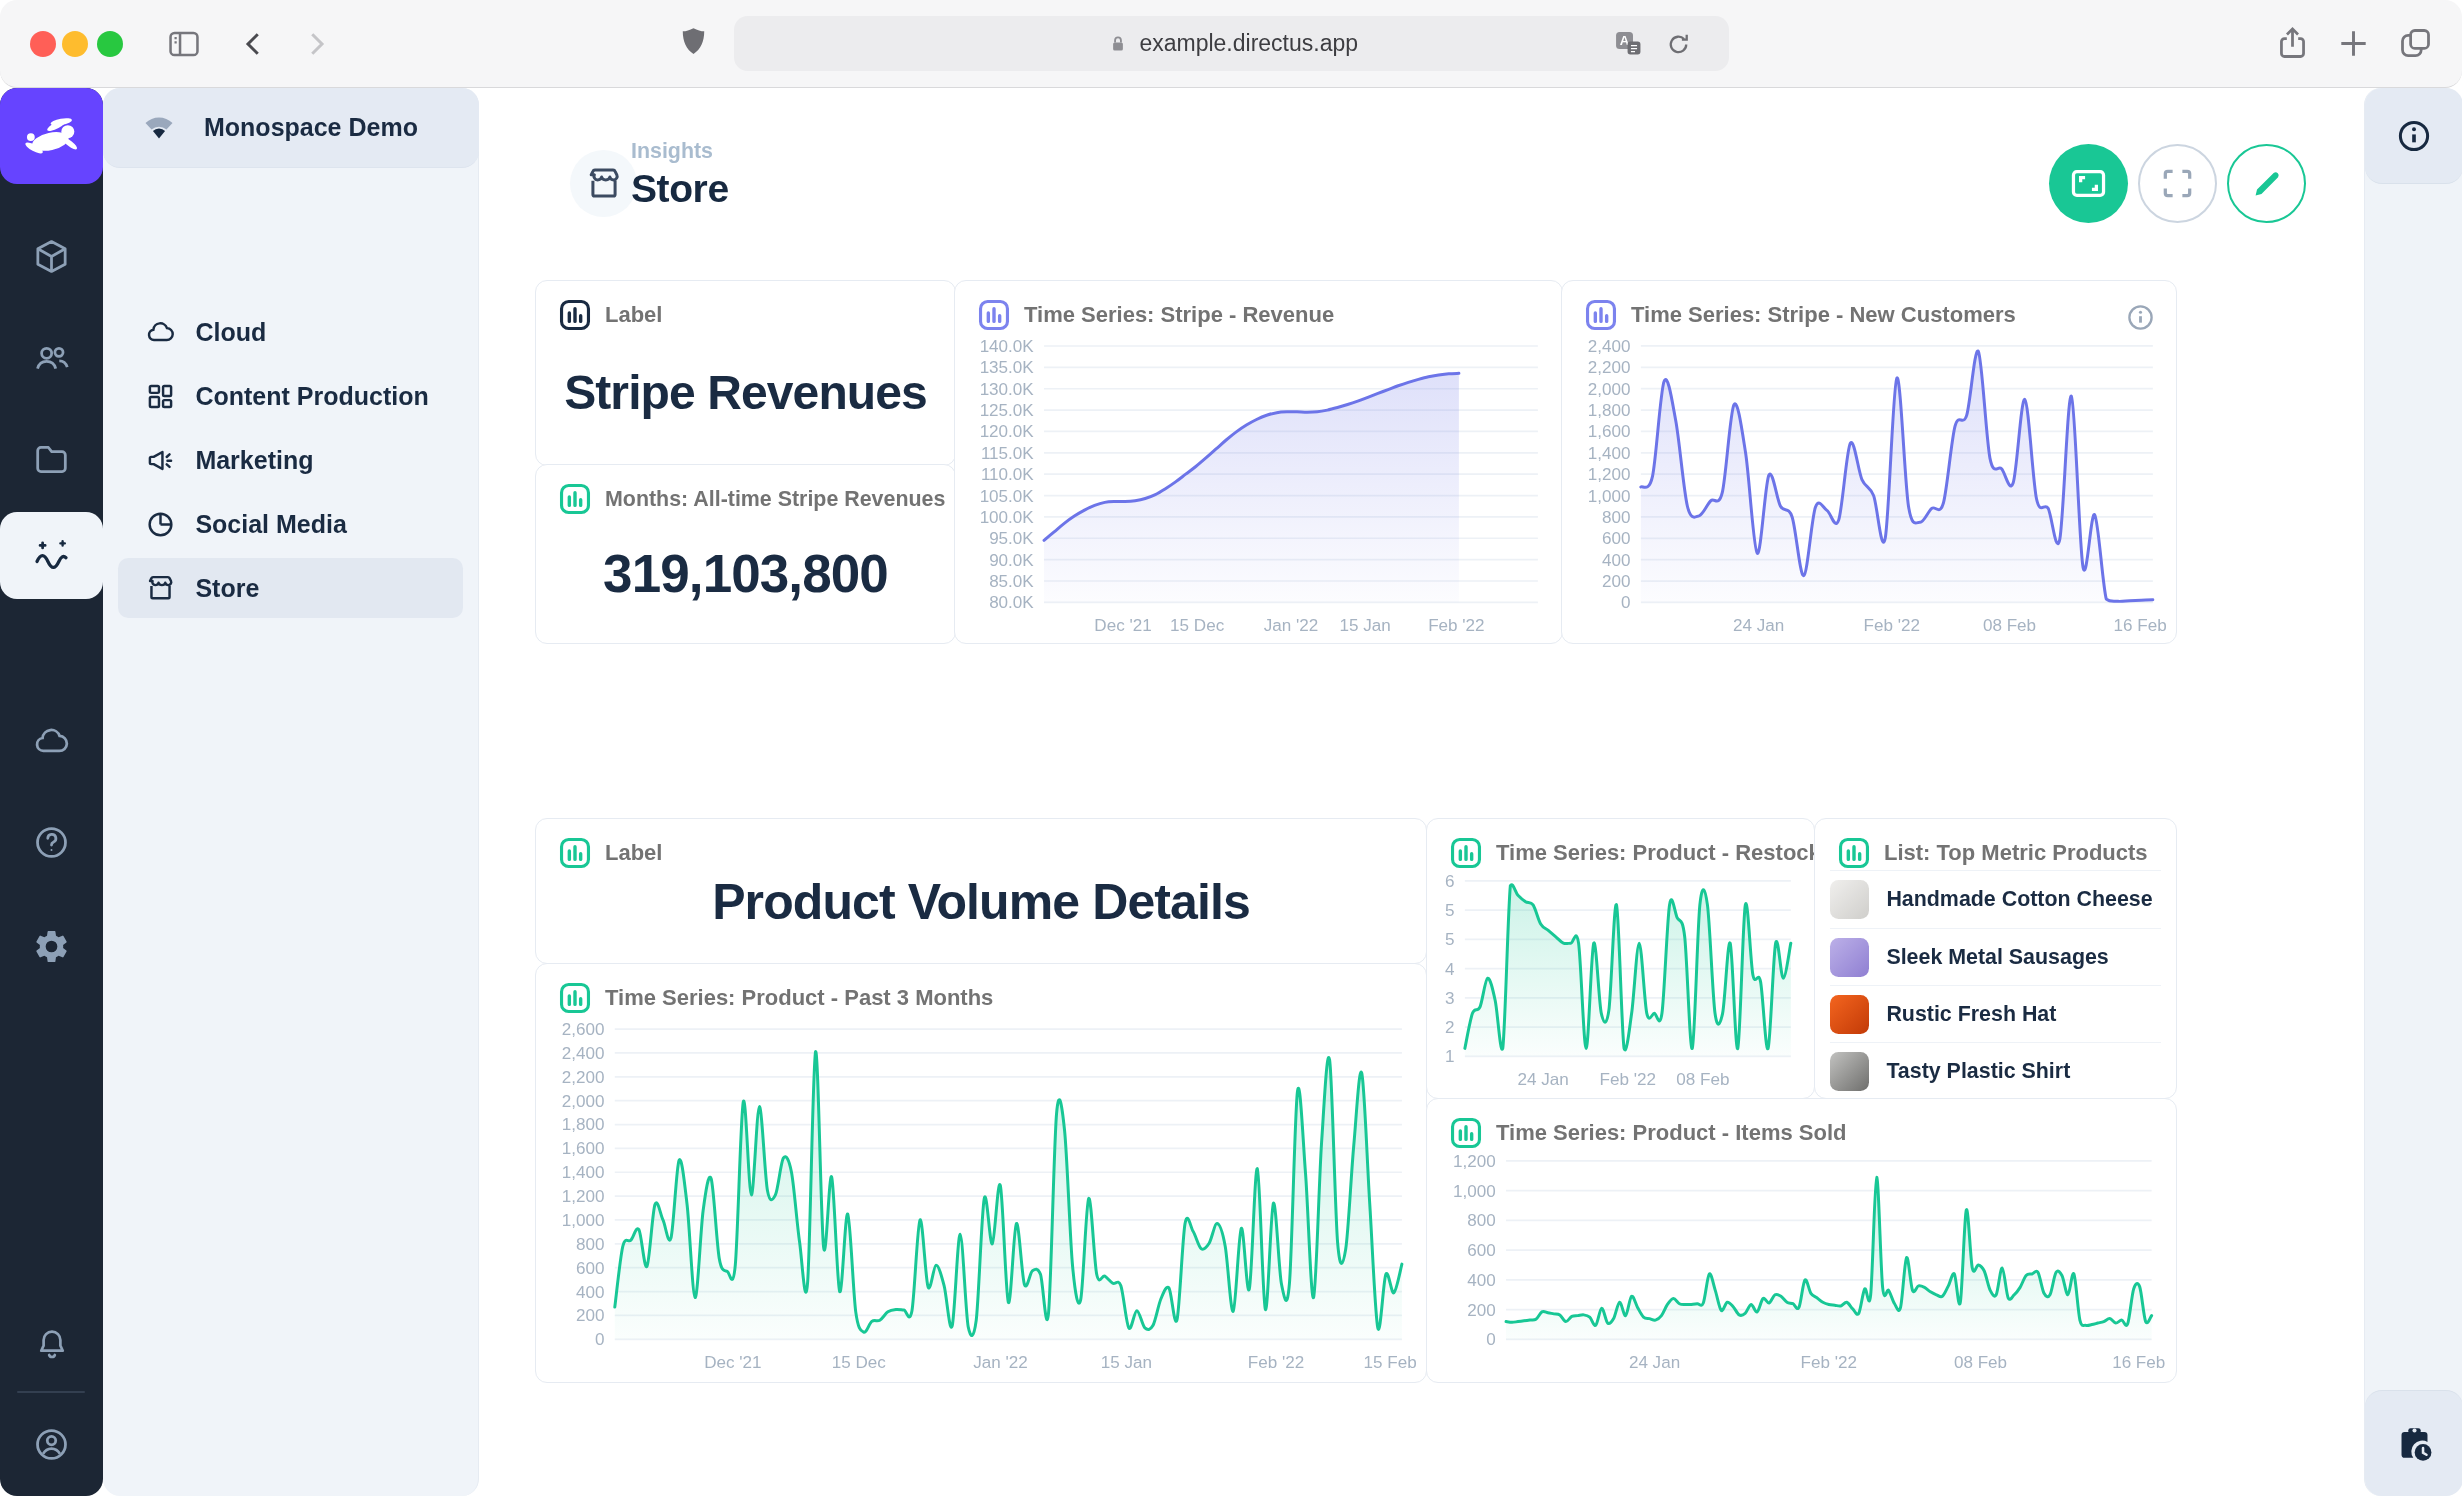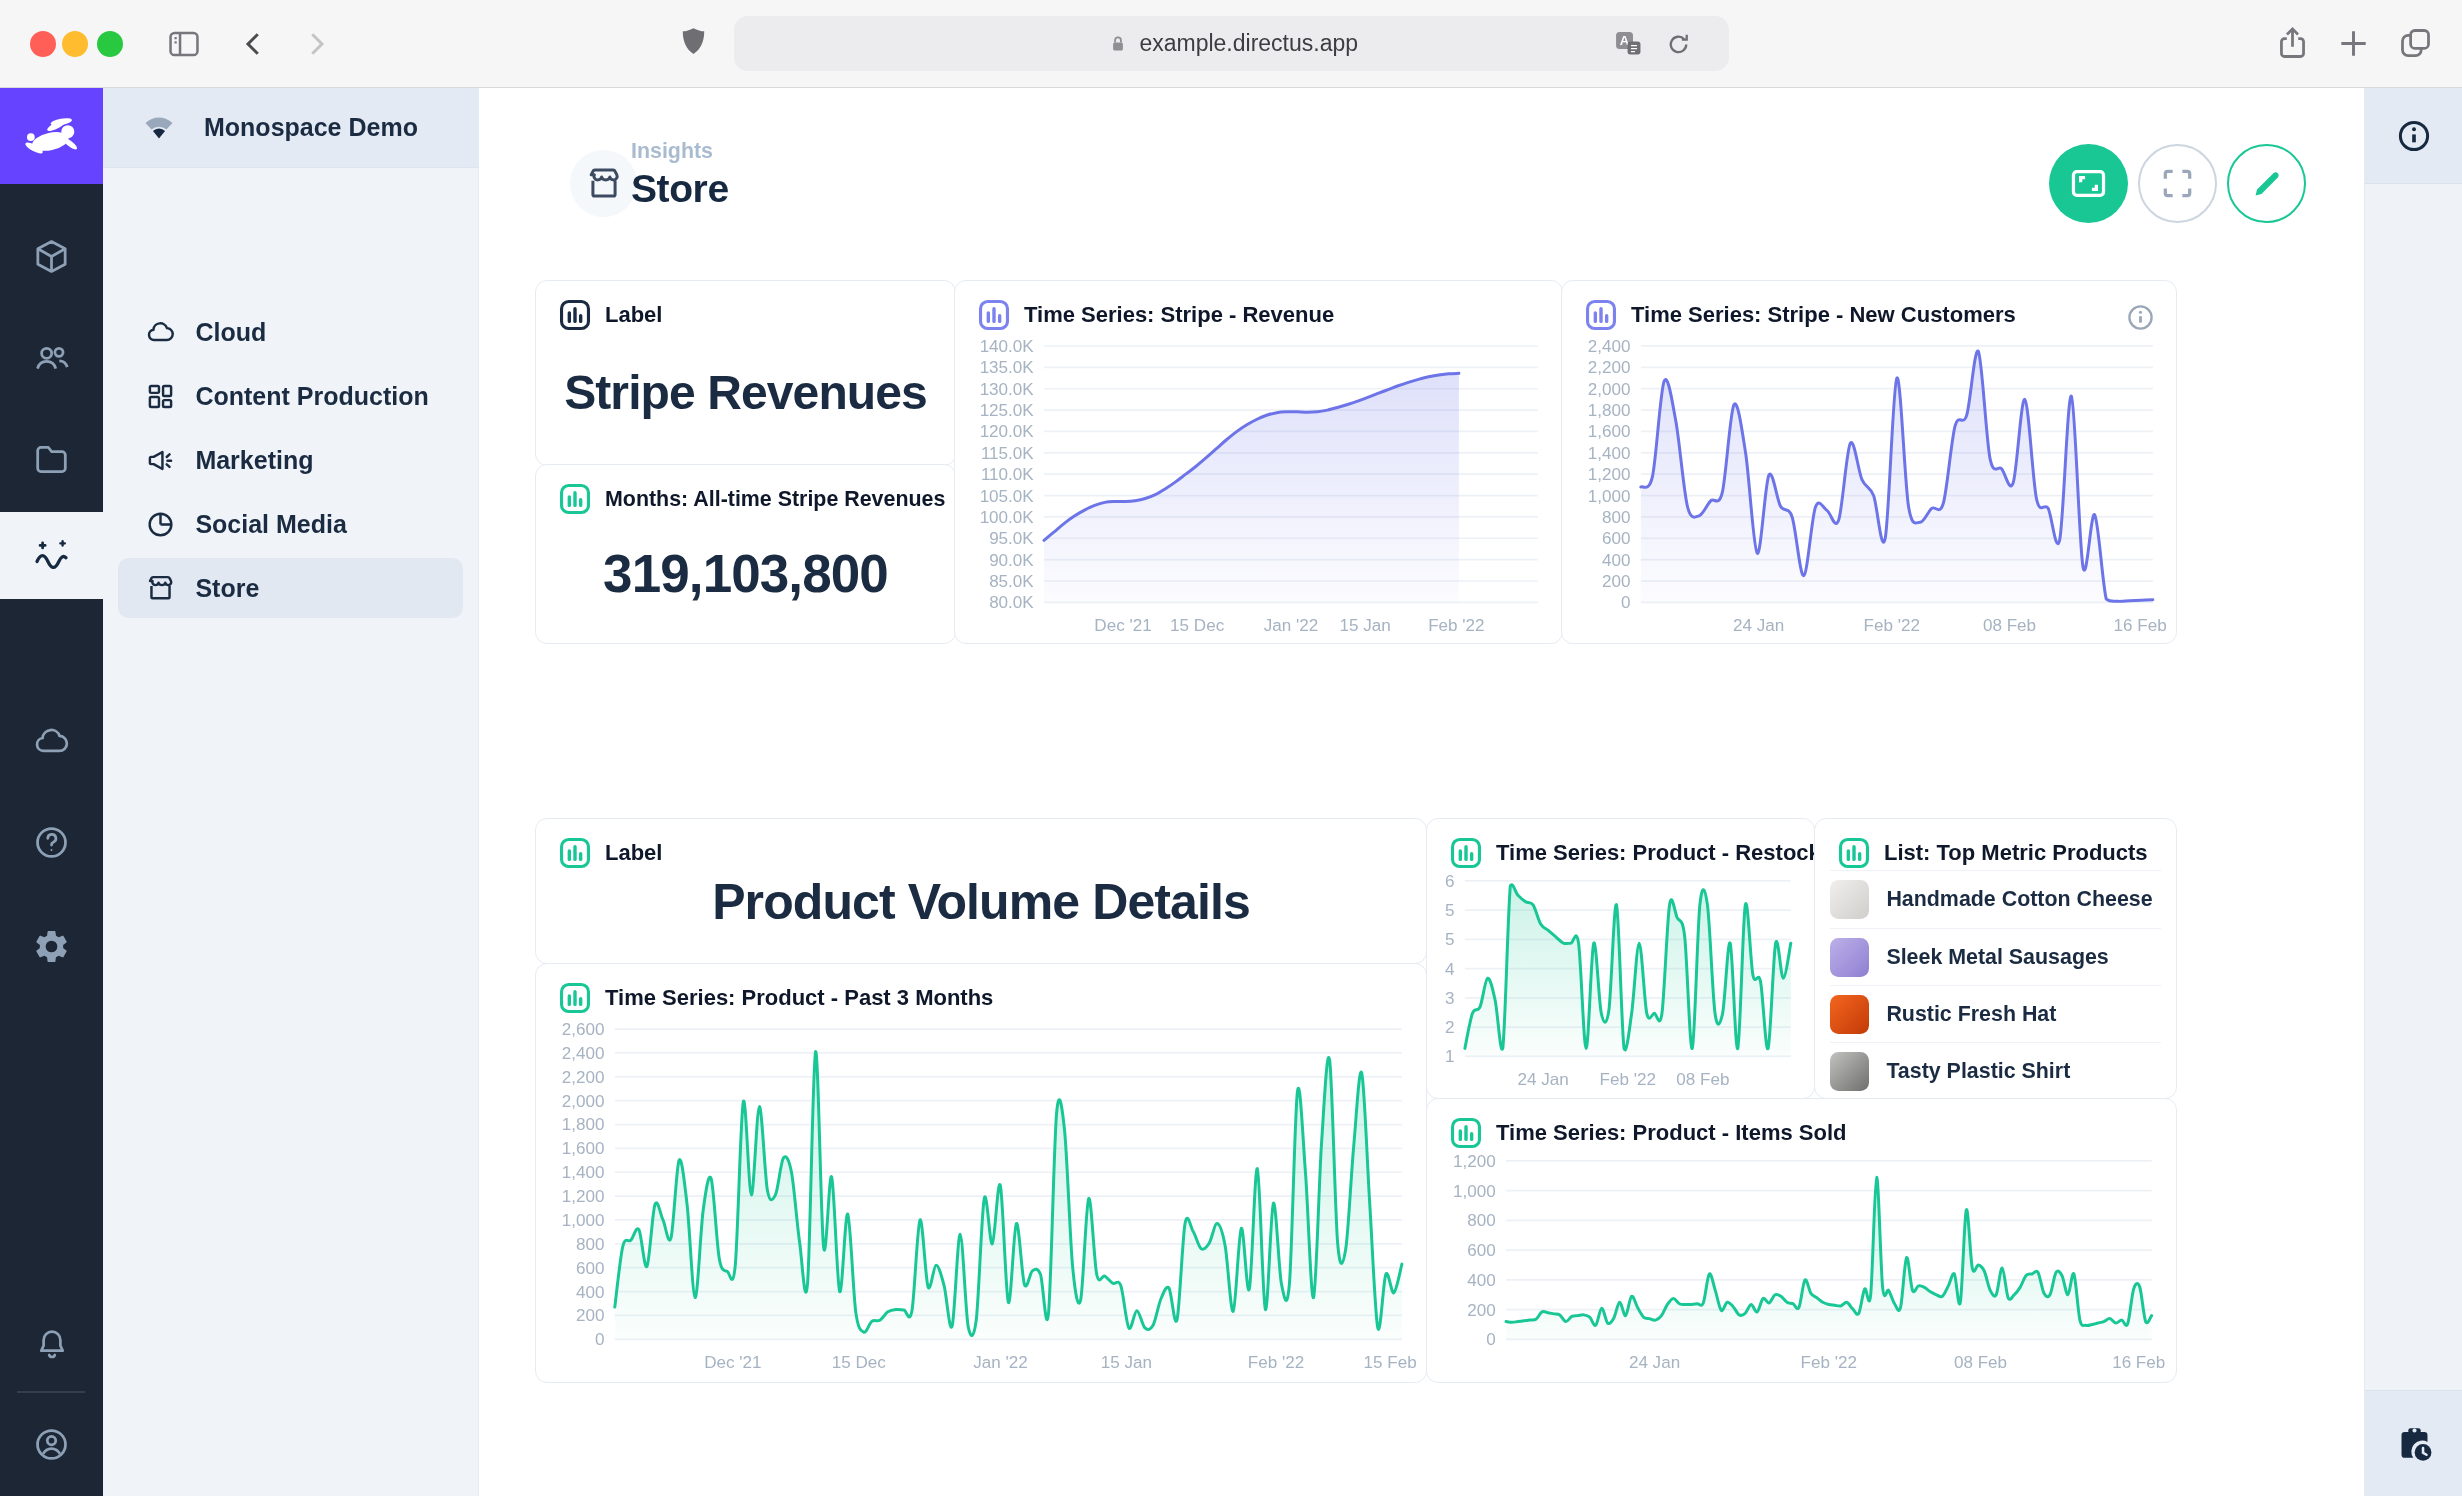--- a/index.html
+++ b/index.html
@@ -1,18 +1,18 @@
 <!DOCTYPE html>
 <html style="font-size:13.7px"><head>
 <meta charset="utf-8">
 <style>
   * { margin:0; padding:0; box-sizing:border-box; }
   html,body { width:2462px; height:1496px; overflow:hidden; background:#fff;
     font-family:"Liberation Sans","DejaVu Sans",sans-serif; }
-  .abs { position:absolute; }
+  .abs { position:absolute;border-radius:17px; }
 
   
   #chrome { left:0; top:0; width:2462px; height:88px; background:#f6f6f7; border-bottom:1.7px solid #d9d9db; z-index:50; }
   .tl { width:26px; height:26px; border-radius:50%; top:31px; }
   .chrome-ic { color:#76767c; }
   #urlbar { left:734px; top:16.2px; width:995px; height:55px; background:#ececee; border-radius:13.7px;
     display:flex; align-items:center; justify-content:center; gap:8.5px; color:#3d3d41; font-size:23px; }
   #urlbar .side-ic { position:absolute; top:12px; }
 
   
@@ -42,21 +42,21 @@
   
   #rightstrip { left:2364px; top:88px; width:98px; height:1408px; background:#eff3f8; border-left:1.7px solid #e6ebf2; }
   #rs-head { left:0; top:0; width:98px; height:96px; background:#e4eaf3; border-bottom:1.7px solid #d9e1eb;
     display:flex; align-items:center; justify-content:center; color:#172940; }
   #rs-foot { left:0; top:1302px; width:98px; height:106px; background:#e4eaf3; border-top:1.7px solid #d9e1eb;
     display:flex; align-items:center; justify-content:center; color:#172940; }
 
   
   .panel { position:absolute; background:#fff; border:1.7px solid #e6ebf2; border-radius:12px; }
   .phead { position:absolute; left:22px; top:17px; display:flex; align-items:center; gap:13px; }
-  .ptitle { font-size:22px; font-weight:700; color:#0f172a; white-space:nowrap; }
+  .ptitle { font-size:22px; font-weight:700; color:#737373; white-space:nowrap; }
   .picon { display:flex; }
   .ic-navy { color:#1a2b42; } .ic-green { color:#18c795; } .ic-purple { color:#7c83ee; }
   .bigtext { position:absolute; left:17px; right:17px; top:51px; bottom:12px; display:flex; align-items:center;
     justify-content:center; font-weight:800; color:#1a2b42; letter-spacing:-0.9px; }
   svg.chart { position:absolute; font-family:inherit; }
   .panel-info { position:absolute; right:20.5px; top:20.5px; color:#9aa7b8; }
 
   
   .lrow { position:absolute; left:15.4px; right:15.4px; height:57px; border-top:1.7px solid #eef2f7;
     display:flex; align-items:center; gap:17px; }

